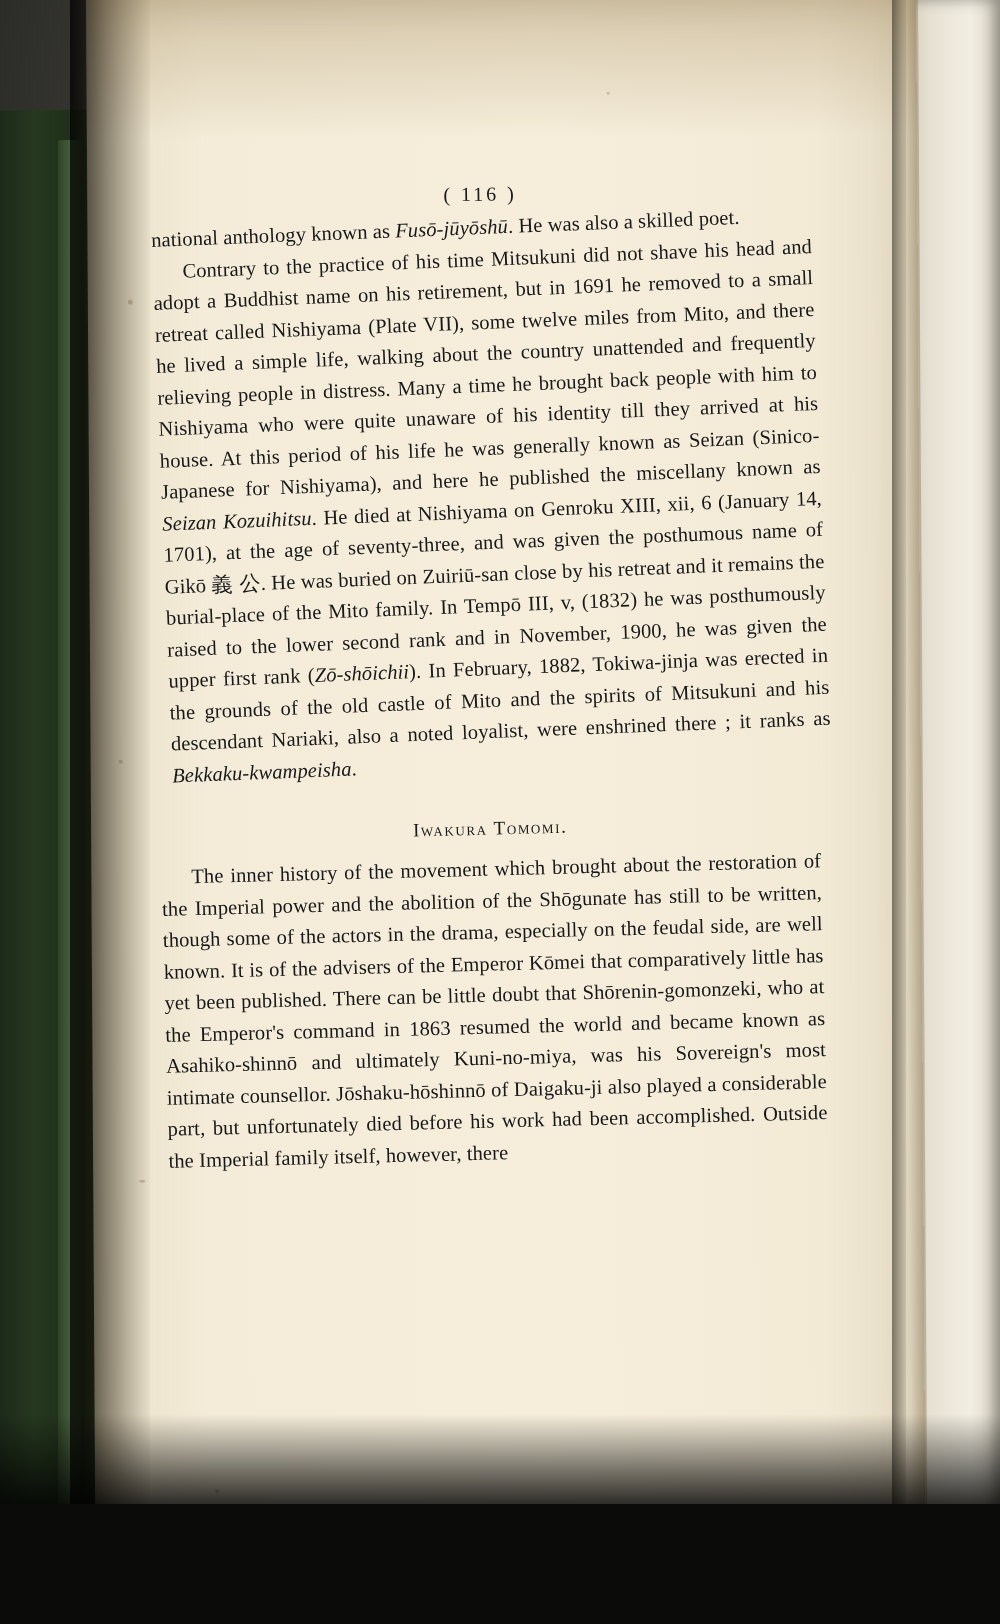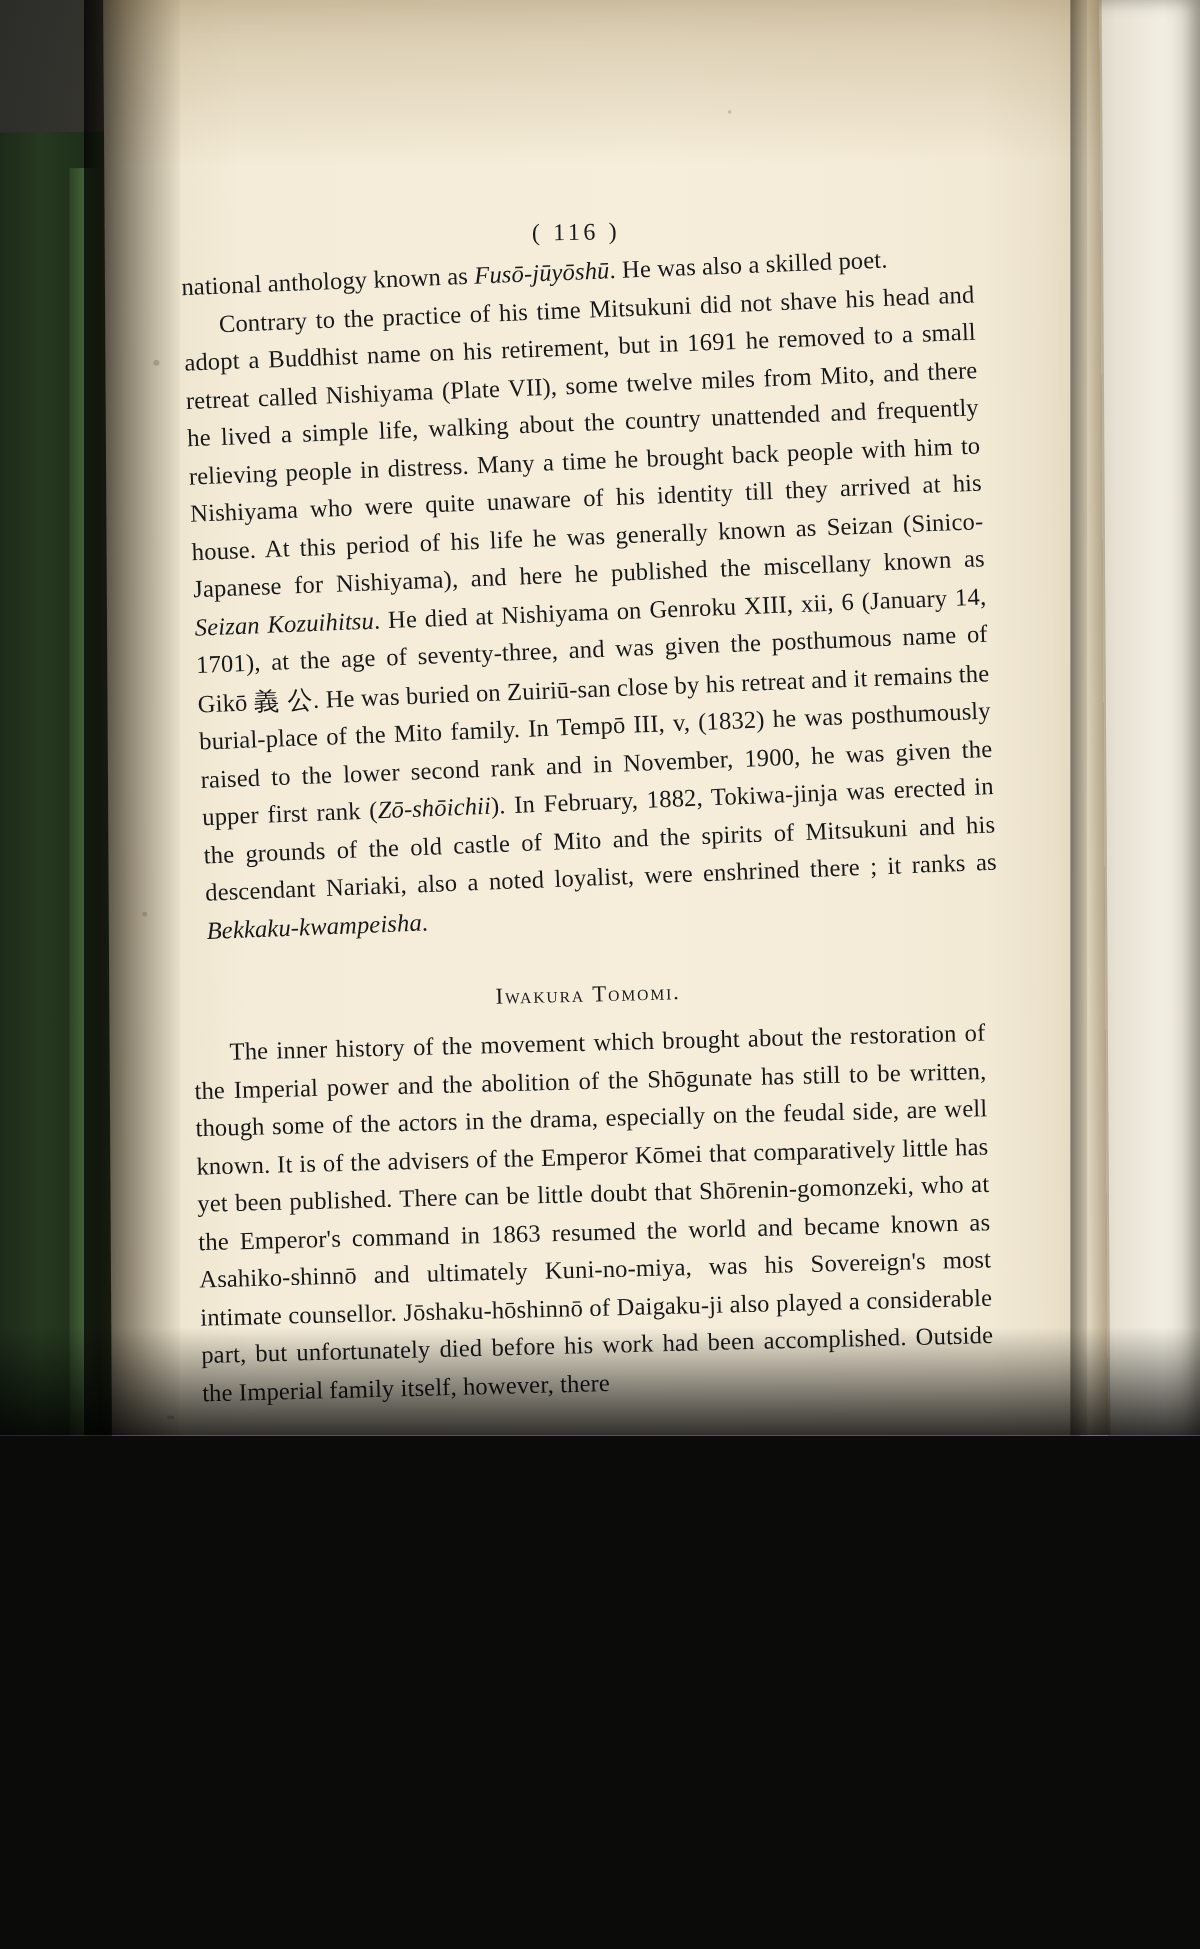--- a/index.html
+++ b/index.html
@@ -10,21 +10,21 @@
   body {
     width: 1000px;
     height: 1624px;
     overflow: hidden;
     font-family: "Liberation Serif", serif;
   }
 
   #scan {
     position: relative;
     width: 1000px;
-    height: 1196px;
+    height: 1504px;
     background: #eab308;
     overflow: hidden;
   }
 
   
   .backdrop {
     position: absolute;
     inset: 0;
     background:
       radial-gradient(120% 80% at 50% 10%, #5c5a52 0%, #2a2a26 45%, #121210 100%);

